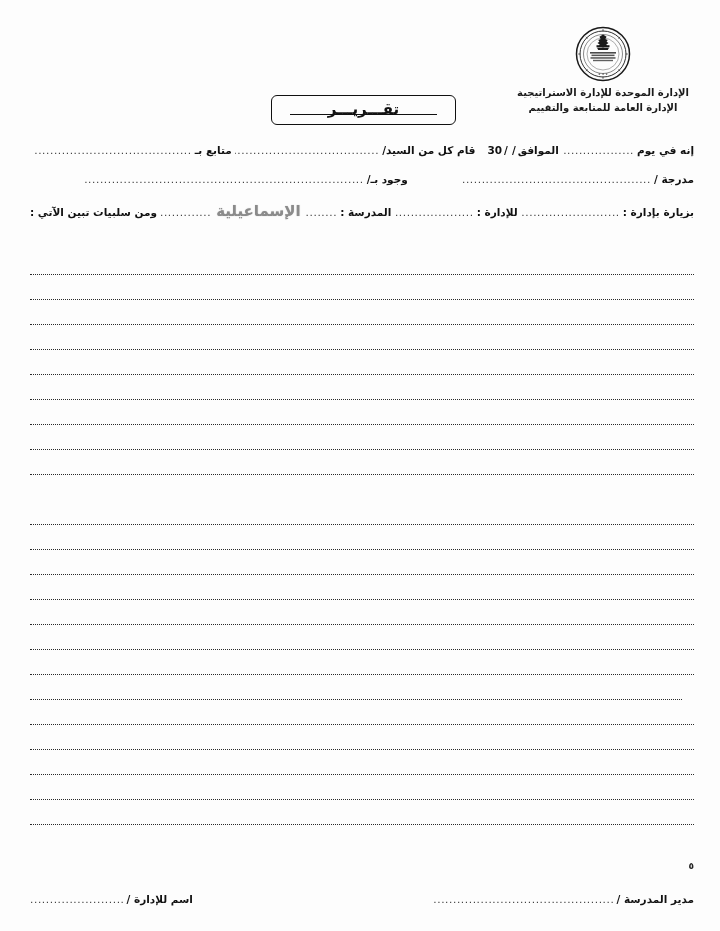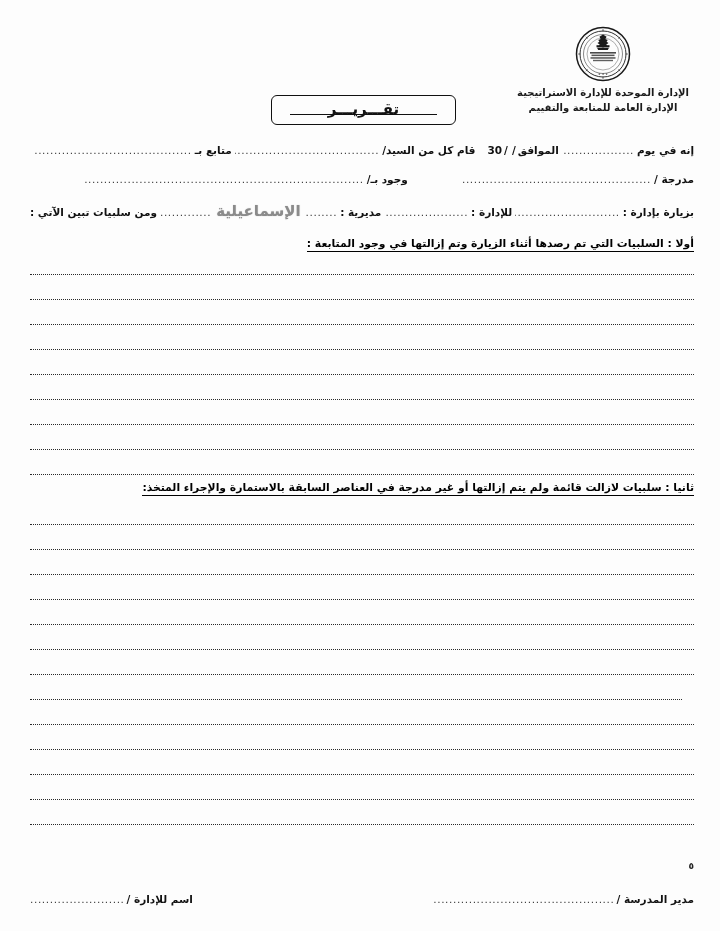--- a/index.html
+++ b/index.html
@@ -234,42 +234,40 @@
     <span class="fill">................................................</span>
     <span class="lbl">وجود بـ/</span>
     <span class="fill">.......................................................................</span>
   </div>
 
   <div class="row" style="top:202px;">
     <span class="lbl">بزيارة بإدارة :</span>
     <span class="fill">..............................</span>
     <span class="lbl">للإدارة :</span>
     <span class="fill">........................</span>
-    <span class="lbl">مديرية :</span>
+    <span class="lbl">المدرسة :</span>
     <span class="fill small">........</span>
     <span class="gov-name">الإسماعيلية</span>
     <span class="fill small">.............</span>
     <span class="lbl">ومن سلبيات تبين الآتي :</span>
   </div>
 
-  <div class="section-head" style="top:237px;">أولا :  السلبيات التي تم رصدها أثناء الزيارة وتم إزالتها في وجود المتابعة :</div>
 
   <div class="lines" style="top:250px;">
     <div class="dotline"></div>
     <div class="dotline"></div>
     <div class="dotline"></div>
     <div class="dotline"></div>
     <div class="dotline"></div>
     <div class="dotline"></div>
     <div class="dotline"></div>
     <div class="dotline"></div>
     <div class="dotline"></div>
   </div>
 
-  <div class="section-head" style="top:481px;">ثانيا :  سلبيات لازالت قائمة ولم يتم إزالتها أو غير مدرجة في العناصر السابقة بالاستمارة والإجراء المتخذ:</div>
 
   <div class="lines" style="top:500px;">
     <div class="dotline"></div>
     <div class="dotline"></div>
     <div class="dotline"></div>
     <div class="dotline"></div>
     <div class="dotline"></div>
     <div class="dotline"></div>
     <div class="dotline"></div>
     <div class="dotline indent"></div>

